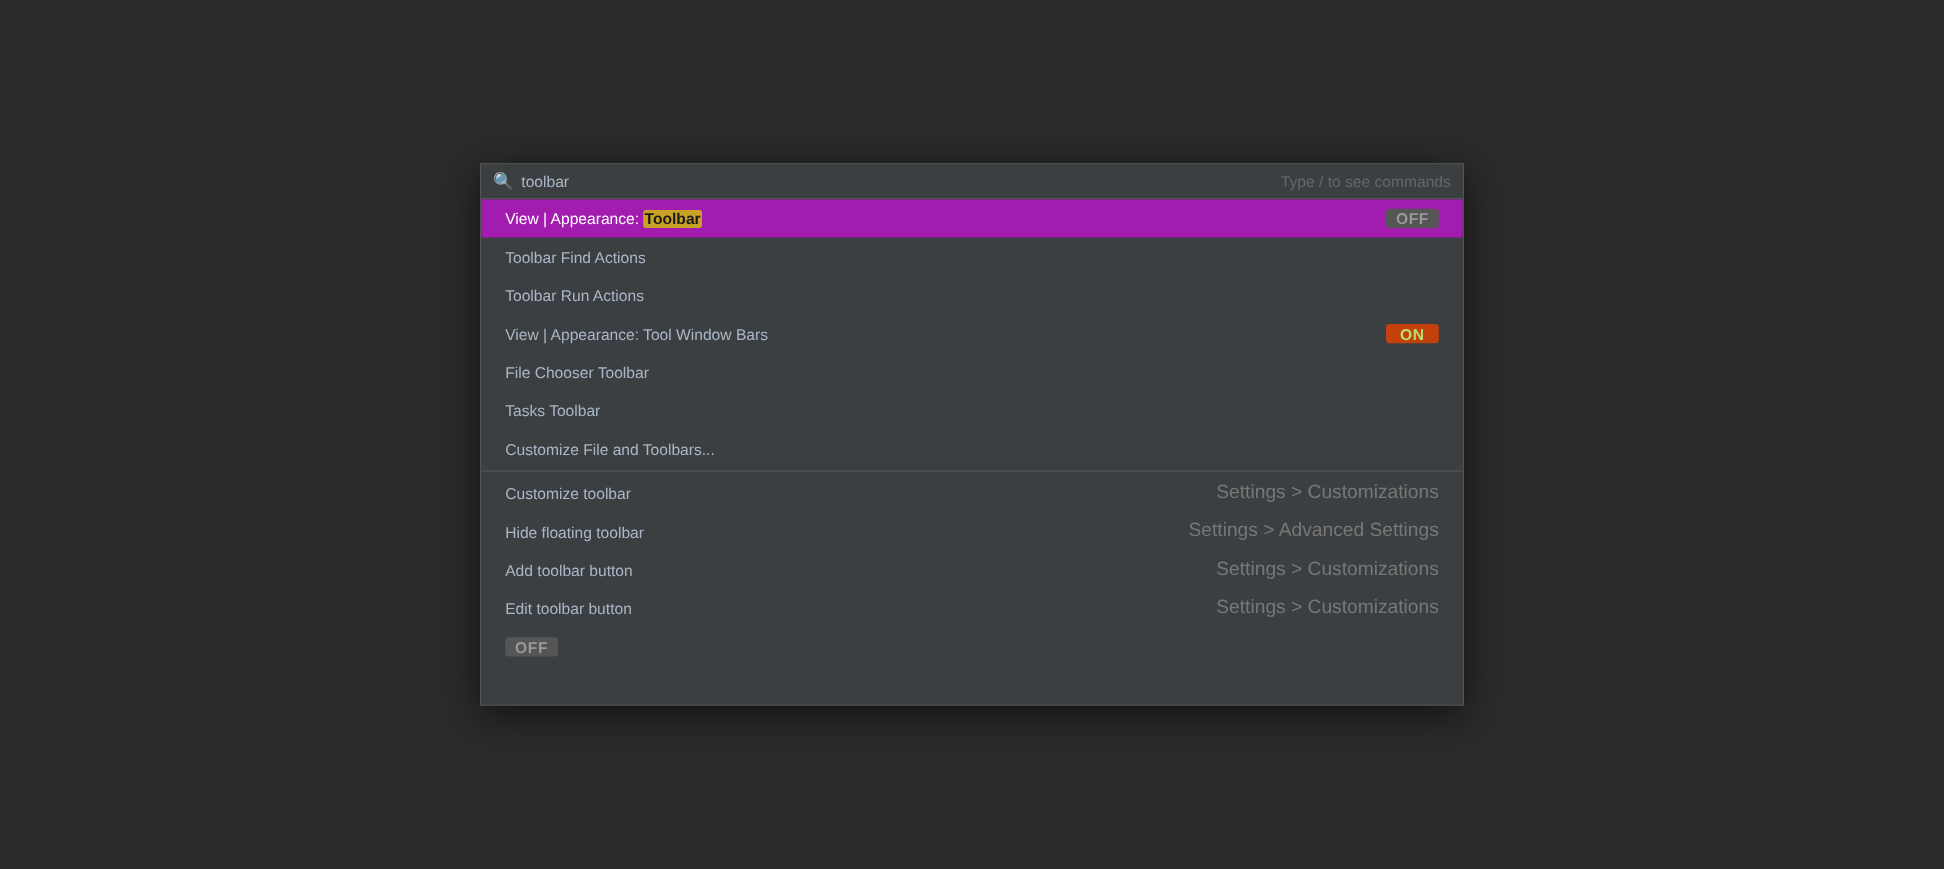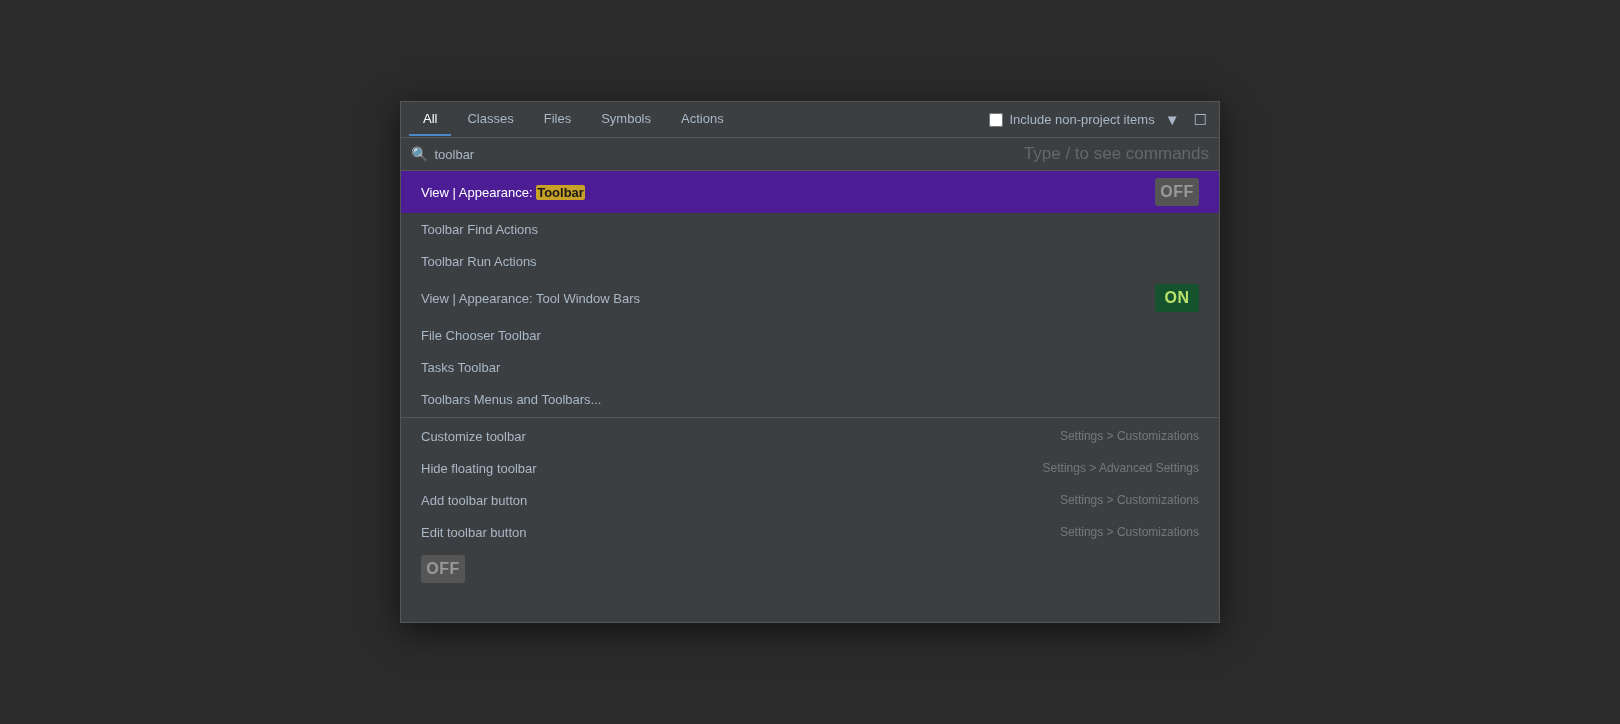--- a/index.html
+++ b/index.html
@@ -96,113 +96,99 @@
       background: transparent;
       border: none;
       outline: none;
       color: #a9b7c6;
       font-size: 13px;
       caret-color: #a9b7c6;
     }
 
     .search-hint {
       color: #666;
-      font-size: 17px;
+      font-size: 13px;
       white-space: nowrap;
     }
 
     
     .results-list {
       background: #3c3f41;
       max-height: 460px;
       overflow-y: auto;
     }
 
     .result-item {
       display: flex;
       align-items: center;
       padding: 7px 20px;
       color: #a9b7c6;
       cursor: pointer;
       min-height: 32px;
     }
 
     .result-item.selected {
-      background: #4c1d95;
+      background: #a21caf;
       color: #ffffff;
       gap: 29px;
     }
 
     .result-item .item-label {
       flex: 1;
       font-size: 13px;
     }
 
     .result-item .item-path {
       color: #777;
-      font-size: 12px;
+      font-size: 16px;
       text-align: right;
     }
 
     .highlight {
       background-color: #c8a227;
       color: #1a1a1a;
       font-weight: bold;
       border-radius: 2px;
       padding: 0 1px;
     }
 
     
     .toggle {
       display: inline-flex;
       align-items: center;
       justify-content: center;
       width: 44px;
-      height: 28px;
+      height: 16px;
       border-radius: 3px;
-      font-size: 16px;
+      font-size: 13px;
       font-weight: bold;
       letter-spacing: 0.5px;
     }
 
     .toggle.off {
       background: #555;
       color: #999;
     }
 
     .toggle.on {
-      background: #14532d;
+      background: #c2410c;
       color: #b8e06a;
     }
 
     .divider {
       height: 1px;
       background: #555;
       margin: 2px 0;
     }
   </style>
 </head>
 <body>
 
 <div class="dialog">
 
-  <div class="tab-bar">
-    <div class="tab active">All</div>
-    <div class="tab">Classes</div>
-    <div class="tab">Files</div>
-    <div class="tab">Symbols</div>
-    <div class="tab">Actions</div>
-    <div class="tab-spacer"></div>
-    <div class="non-project-area">
-      <input type="checkbox" style="">
-      <span>Include non-project items</span>
-      <span class="icon-btn">▼</span>
-      <span class="icon-btn">☐</span>
-    </div>
-  </div>
 
   <div class="search-bar">
     <span class="search-icon">🔍</span>
     <input class="search-input" type="text" value="toolbar" style="">
     <span class="search-hint">Type / to see commands</span>
   </div>
 
   <div class="results-list">
 
     <div class="result-item selected">
@@ -228,21 +214,21 @@
     <div class="result-item">
       <span class="item-label">File Chooser Toolbar</span>
     </div>
 
 
     <div class="result-item">
       <span class="item-label">Tasks Toolbar</span>
     </div>
 
     <div class="result-item">
-      <span class="item-label">Toolbars Menus and Toolbars...</span>
+      <span class="item-label">Customize File and Toolbars...</span>
     </div>
 
     <div class="divider"></div>
 
     <div class="result-item">
       <span class="item-label">Customize toolbar</span>
       <span class="item-path">Settings &gt; Customizations</span>
     </div>
 
     <div class="result-item">

